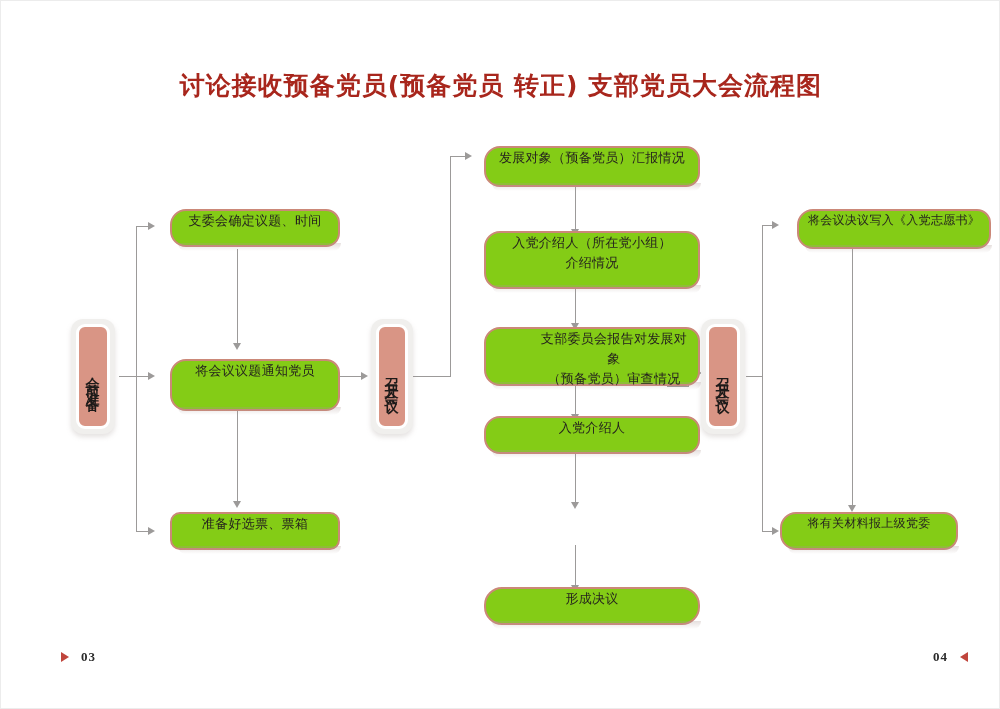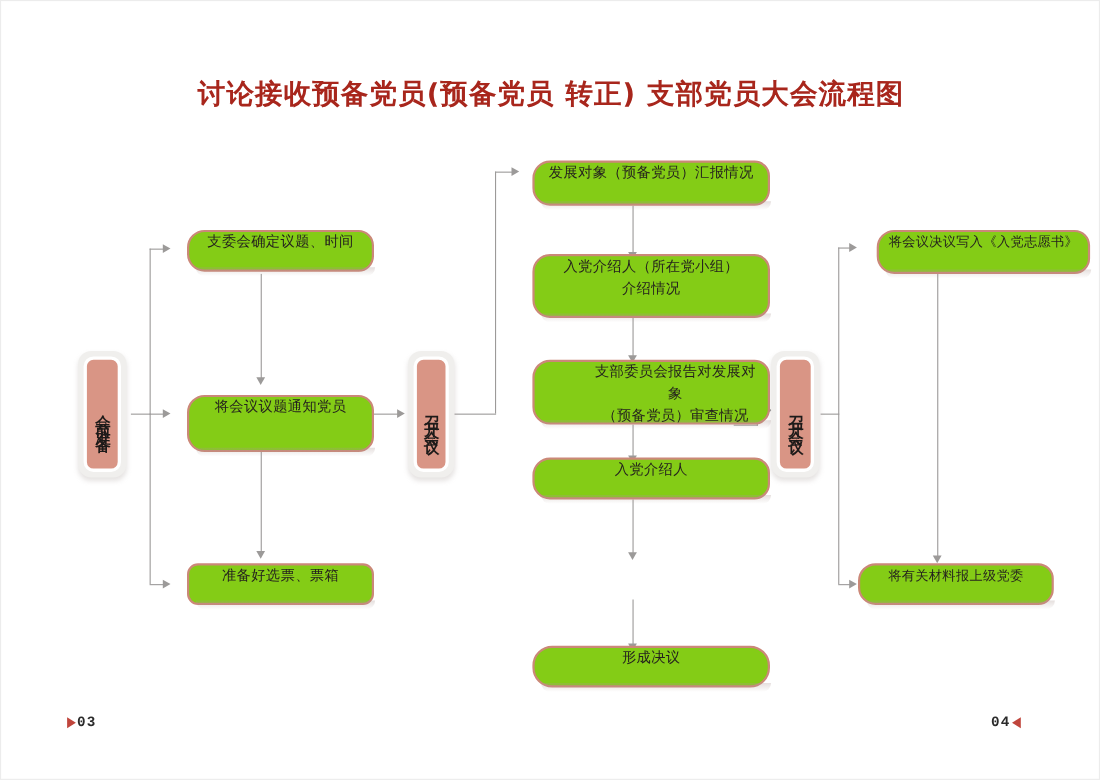--- a/index.html
+++ b/index.html
@@ -106,22 +106,22 @@
     border-top:4px solid transparent;
     border-bottom:4px solid transparent;
     border-left:7px solid #9c9a99;
   }
 
   
   .pageno{
     position:absolute;
     display:flex;
     align-items:center;
-    gap:1px;
-    font-family:Liberation Mono, monospace;
+    gap:12px;
+    font-family:Liberation Serif, serif;
     font-size:13px;
     font-weight:bold;
     color:#2b2b2b;
     letter-spacing:1px;
   }
   .tri{width:0;height:0;}
   .tri.r{
     border-top:5px solid transparent;
     border-bottom:5px solid transparent;
     border-left:8px solid #c0453c;
@@ -252,18 +252,18 @@
 
   <div class="node" style="left:762px;top:511px;width:178px;height:38px;font-size:12px;">
     <span class="txt">将有关材料报上级党委</span>
   </div>
 
   <div class="pageno" style="left:60px;top:648px;">
     <span class="tri r"></span>
     <span>03</span>
   </div>
 
-  <div class="pageno" style="left:900px;top:648px;text-align:right;">
+  <div class="pageno" style="left:932px;top:648px;text-align:right;">
     <span>04</span>
     <span class="tri l"></span>
   </div>
 
 </div>
 
 </body></html>

